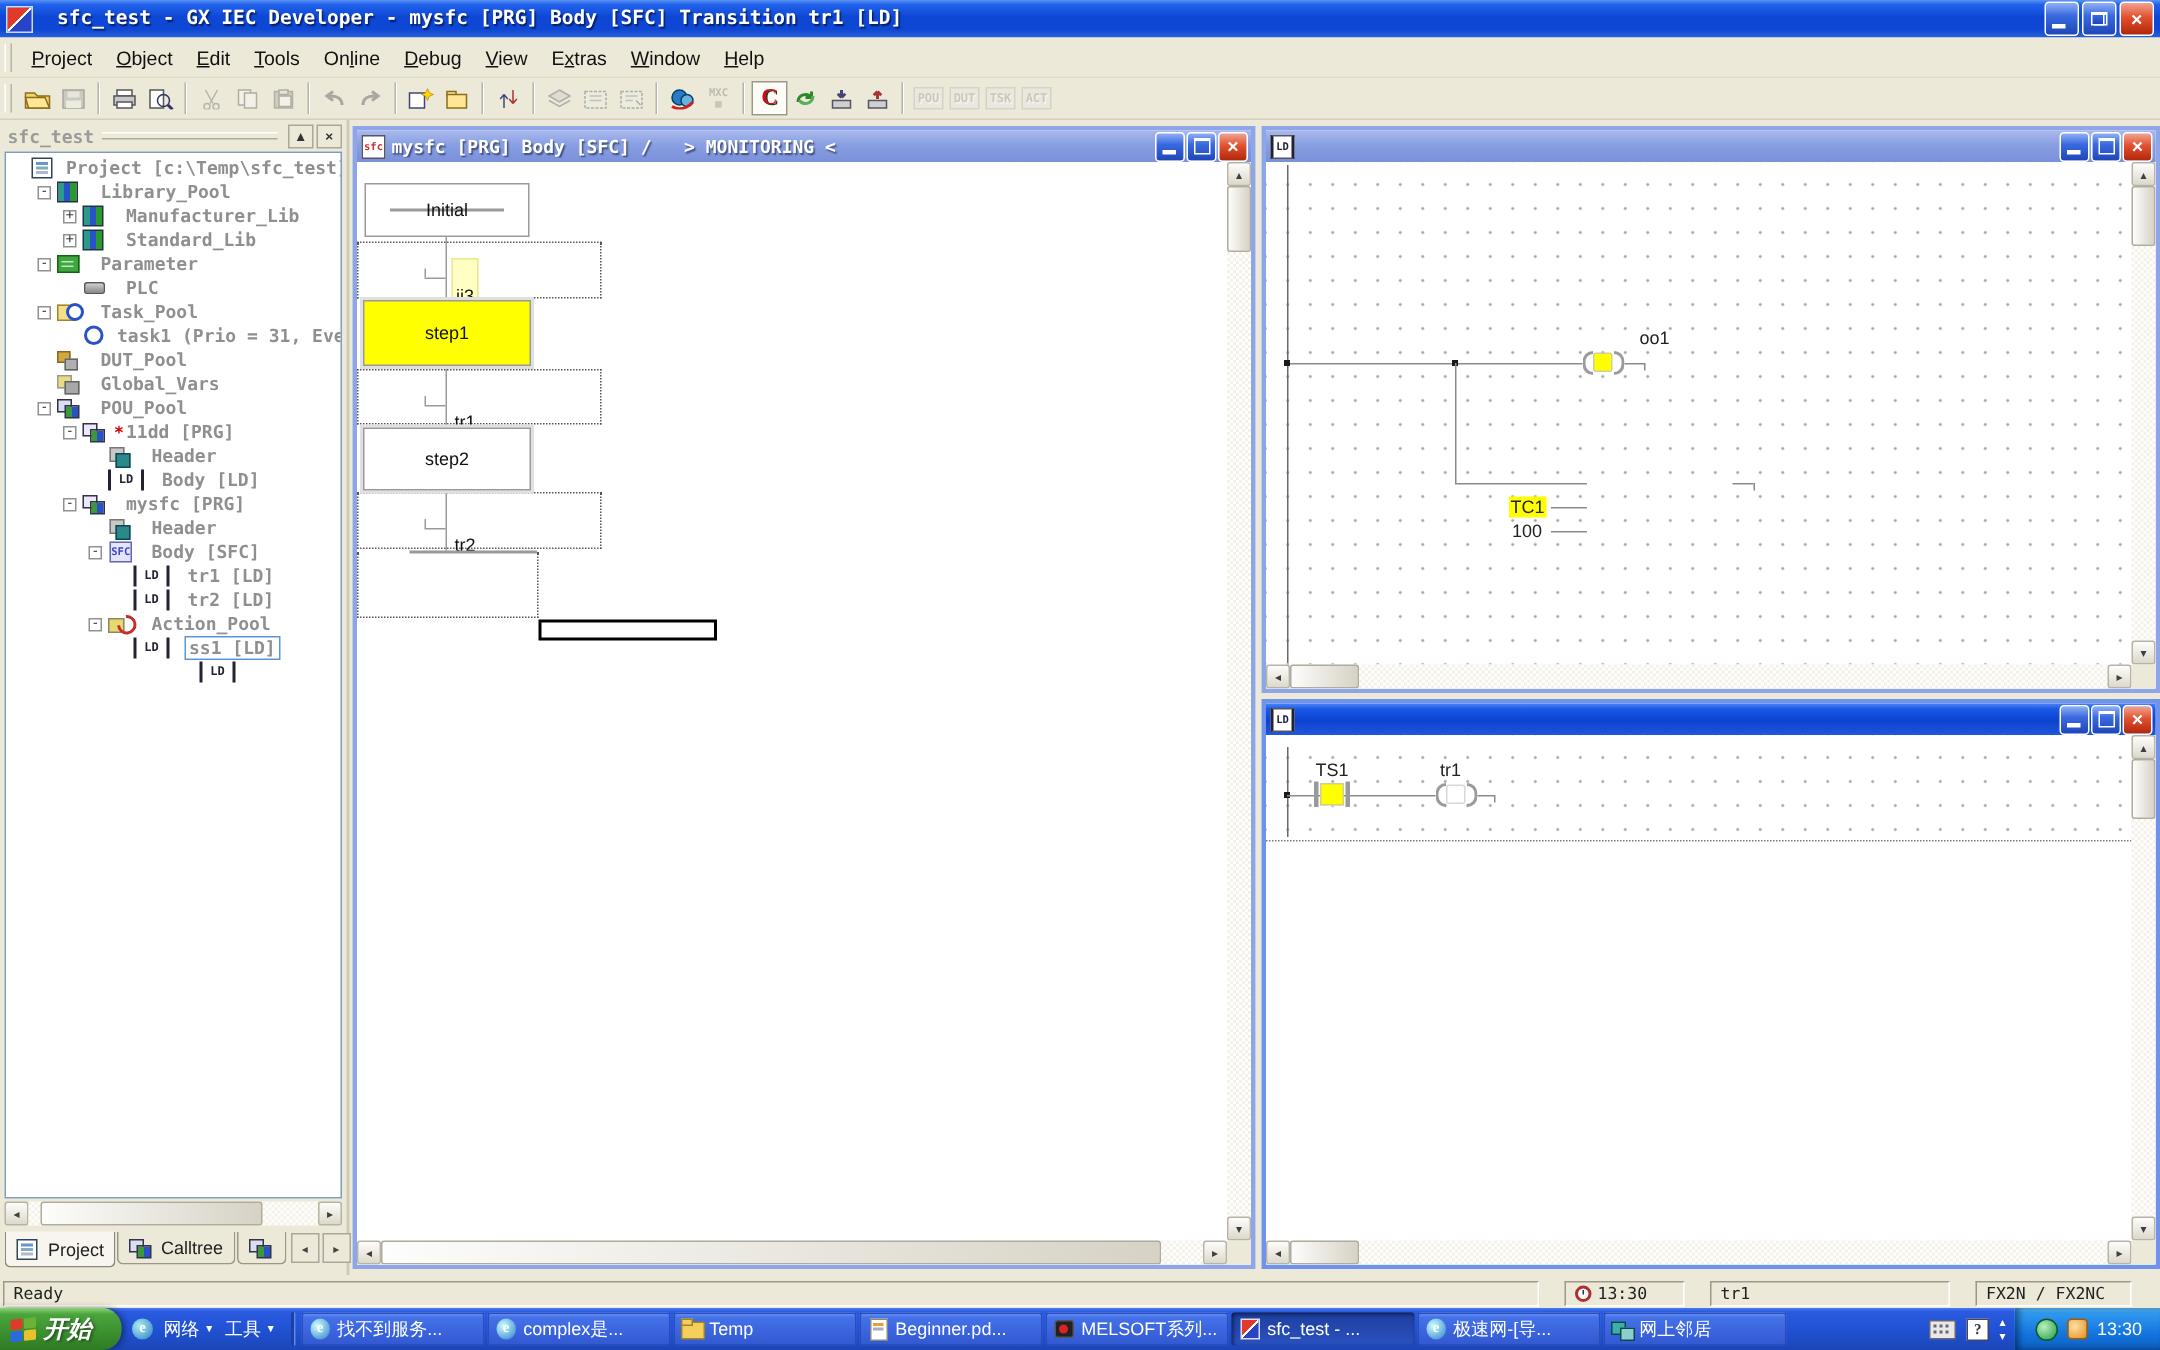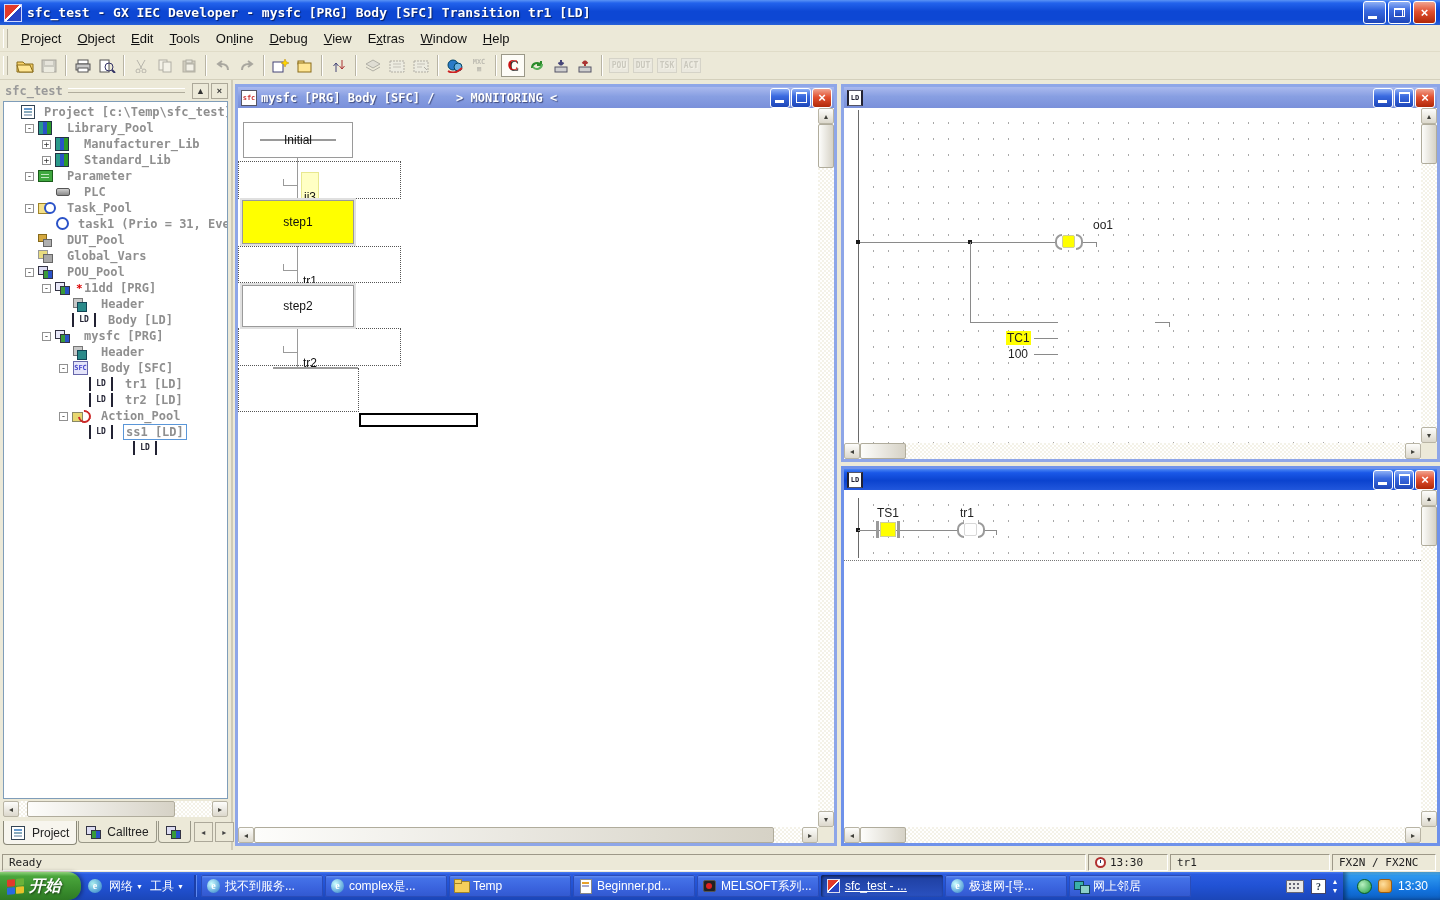--- a/index.html
+++ b/index.html
@@ -5,21 +5,21 @@
   html,body{margin:0;padding:0;}
   body{width:1440px;height:900px;position:relative;overflow:hidden;
        font-family:"Liberation Sans",sans-serif;background:#ece9d8;}
 
   
   .titlebar{position:absolute;left:0;top:0;width:1440px;height:25px;
     background:linear-gradient(180deg,#5a93f5 0%,#2263ec 12%,#0d47d4 45%,#0d47d4 78%,#2a62d8 100%);
     display:flex;align-items:center;padding:0 4px;box-sizing:border-box;}
   .app-icon{width:16px;height:16px;margin-right:5px;border:1px solid #cfd8ff;
     background:linear-gradient(135deg,#e23a2a 0 46%,#fff 46% 54%,#2744c4 54%);}
-  .main-title{color:#fff;font:bold 13px "DejaVu Sans Mono",monospace;text-shadow:1px 1px 1px rgba(0,0,20,.6);white-space:pre;}
+  .main-title{color:#fff;font:bold 13px "DejaVu Sans Mono",monospace;text-shadow:1px 1px 1px rgba(0,0,20,.6);white-space:pre;margin-left:11px;}
   .win-btns{margin-left:auto;display:flex;gap:2px;}
   .wbtn{width:21px;height:21px;border:1px solid #fff;border-radius:3px;color:#fff;
     background:linear-gradient(180deg,#8fb0f5 0%,#3a6ae0 40%,#1e46b8 100%);
     display:flex;align-items:center;justify-content:center;position:relative;}
   .wbtn.close{background:linear-gradient(180deg,#f0a490 0%,#e25030 45%,#b02808 100%);font:bold 13px "Liberation Sans";}
   .g-min{position:absolute;left:4px;bottom:4px;width:9px;height:3px;background:#fff;}
   .g-max{width:9px;height:8px;border:1px solid #fff;border-top:2px solid #fff;}
   .g-restore{position:relative;width:11px;height:9px;}
   .g-restore i{position:absolute;width:7px;height:6px;border:1px solid #fff;border-top:2px solid #fff;display:block;}
   .g-restore i:nth-child(1){right:0;top:0;}
@@ -161,21 +161,21 @@
   .contact-core{position:absolute;box-sizing:border-box;background:#ffff00;border:1px solid #cfcf9a;}
   .fblock{position:absolute;box-sizing:border-box;background:#ece9d8;border:1px solid #8a8a8a;
     box-shadow:inset 1px 1px 0 #fff,2px 2px 2px #ccc;}
   .fb-title{position:absolute;left:0;right:0;top:2px;text-align:center;font:12px "Liberation Sans";color:#222;}
   .fb-pin{position:absolute;font:12px "Liberation Sans";color:#222;}
   .dotted-sep{position:absolute;border-top:1px dotted #777;height:0;}
 
   
   .statusbar{position:absolute;left:0;top:852px;width:1440px;height:20px;background:#ece9d8;
     display:flex;align-items:stretch;padding:2px 2px 1px;box-sizing:border-box;font:11px "DejaVu Sans Mono",monospace;color:#222;}
-  .sp{border:1px solid;border-color:#9d9888 #fff #fff #9d9888;margin-right:2px;padding:0 6px;display:flex;align-items:center;gap:4px;}
+  .sp{border:1px solid;border-color:#9d9888 #fff #fff #9d9888;margin-right:17px;padding:0 6px;display:flex;align-items:center;gap:4px;}
   .sp.fill{flex:1;}
   .clock-ic{width:11px;height:11px;border-radius:50%;background:#fff;border:2px solid #b03030;box-sizing:border-box;position:relative;flex:none;}
   .clock-ic::before{content:"";position:absolute;left:3px;top:1px;width:1px;height:3px;background:#236;}
 
   
   .taskbar{position:absolute;left:0;top:872px;width:1440px;height:28px;display:flex;align-items:center;
     background:linear-gradient(180deg,#4a7cf0 0%,#2a5be0 8%,#2152d4 50%,#1b46b8 100%);}
   .start{height:28px;padding:0 20px 0 7px;border-radius:0 13px 13px 0;display:flex;align-items:center;gap:5px;flex:none;
     background:linear-gradient(180deg,#8ed17a 0%,#4aa63c 15%,#3a8f2e 60%,#2e7a24 100%);
     color:#fff;font:bold italic 16px "Liberation Sans";text-shadow:1px 1px 2px rgba(0,0,0,.5);box-shadow:2px 0 4px rgba(0,0,0,.4);}
@@ -187,21 +187,21 @@
   .ql-item{display:flex;align-items:center;gap:3px;}
   .ql .arr{font-size:7px;}
   .ie-ic{width:14px;height:14px;border-radius:50%;background:radial-gradient(circle at 35% 35%,#aee,#2a7ac8);
     color:#fff;font:bold 10px/14px "Liberation Serif",serif;text-align:center;flex:none;}
   .tb-sep{width:2px;height:22px;background:#1c3fa8;border-right:1px solid #5f8af0;margin:0 3px;flex:none;}
   .tasks{display:flex;align-items:center;flex:none;}
   .task{width:122px;height:22px;margin:0 1px;border-radius:2px;box-sizing:border-box;
     background:linear-gradient(180deg,#6f97f5 0%,#4472e8 15%,#3a63dd 60%,#3158cf 100%);
     box-shadow:inset 0 0 0 1px #2a4cb8;display:flex;align-items:center;gap:4px;padding:0 5px;
     color:#fff;font-size:12px;overflow:hidden;white-space:nowrap;}
-  .task.active{background:linear-gradient(180deg,#1e3fa0,#2a51c0);box-shadow:inset 1px 1px 3px rgba(0,0,0,.6);text-decoration:underline;}
+  .task.active{background:linear-gradient(180deg,#1e3fa0,#2a51c0);box-shadow:inset 1px 1px 3px rgba(0,0,0,.6);}
   .tk{width:15px;height:14px;position:relative;flex:none;}
   .tk-ie::before{content:"e";position:absolute;inset:0 1px;border-radius:50%;
     background:radial-gradient(circle at 35% 35%,#cff,#2a7ac8);color:#fff;font:bold 10px/13px "Liberation Serif",serif;text-align:center;}
   .tk-folder::before{content:"";position:absolute;left:0;top:2px;width:14px;height:10px;background:#f4cf5c;border:1px solid #a08428;border-radius:1px;}
   .tk-folder::after{content:"";position:absolute;left:0;top:0;width:6px;height:3px;background:#f4cf5c;border:1px solid #a08428;}
   .tk-pdf::before{content:"";position:absolute;left:2px;top:0;width:10px;height:13px;background:#fff;border:1px solid #888;}
   .tk-pdf::after{content:"";position:absolute;left:4px;top:3px;width:7px;height:2px;background:#e8a22a;box-shadow:0 3px 0 #aac;}
   .tk-melsoft::before{content:"";position:absolute;inset:1px;background:#222;border:1px solid #555;border-radius:2px;}
   .tk-melsoft::after{content:"";position:absolute;left:4px;top:4px;width:6px;height:6px;border-radius:50%;background:#d22;}
   .tk-gx::before{content:"";position:absolute;inset:0 1px;border:1px solid #dde;

